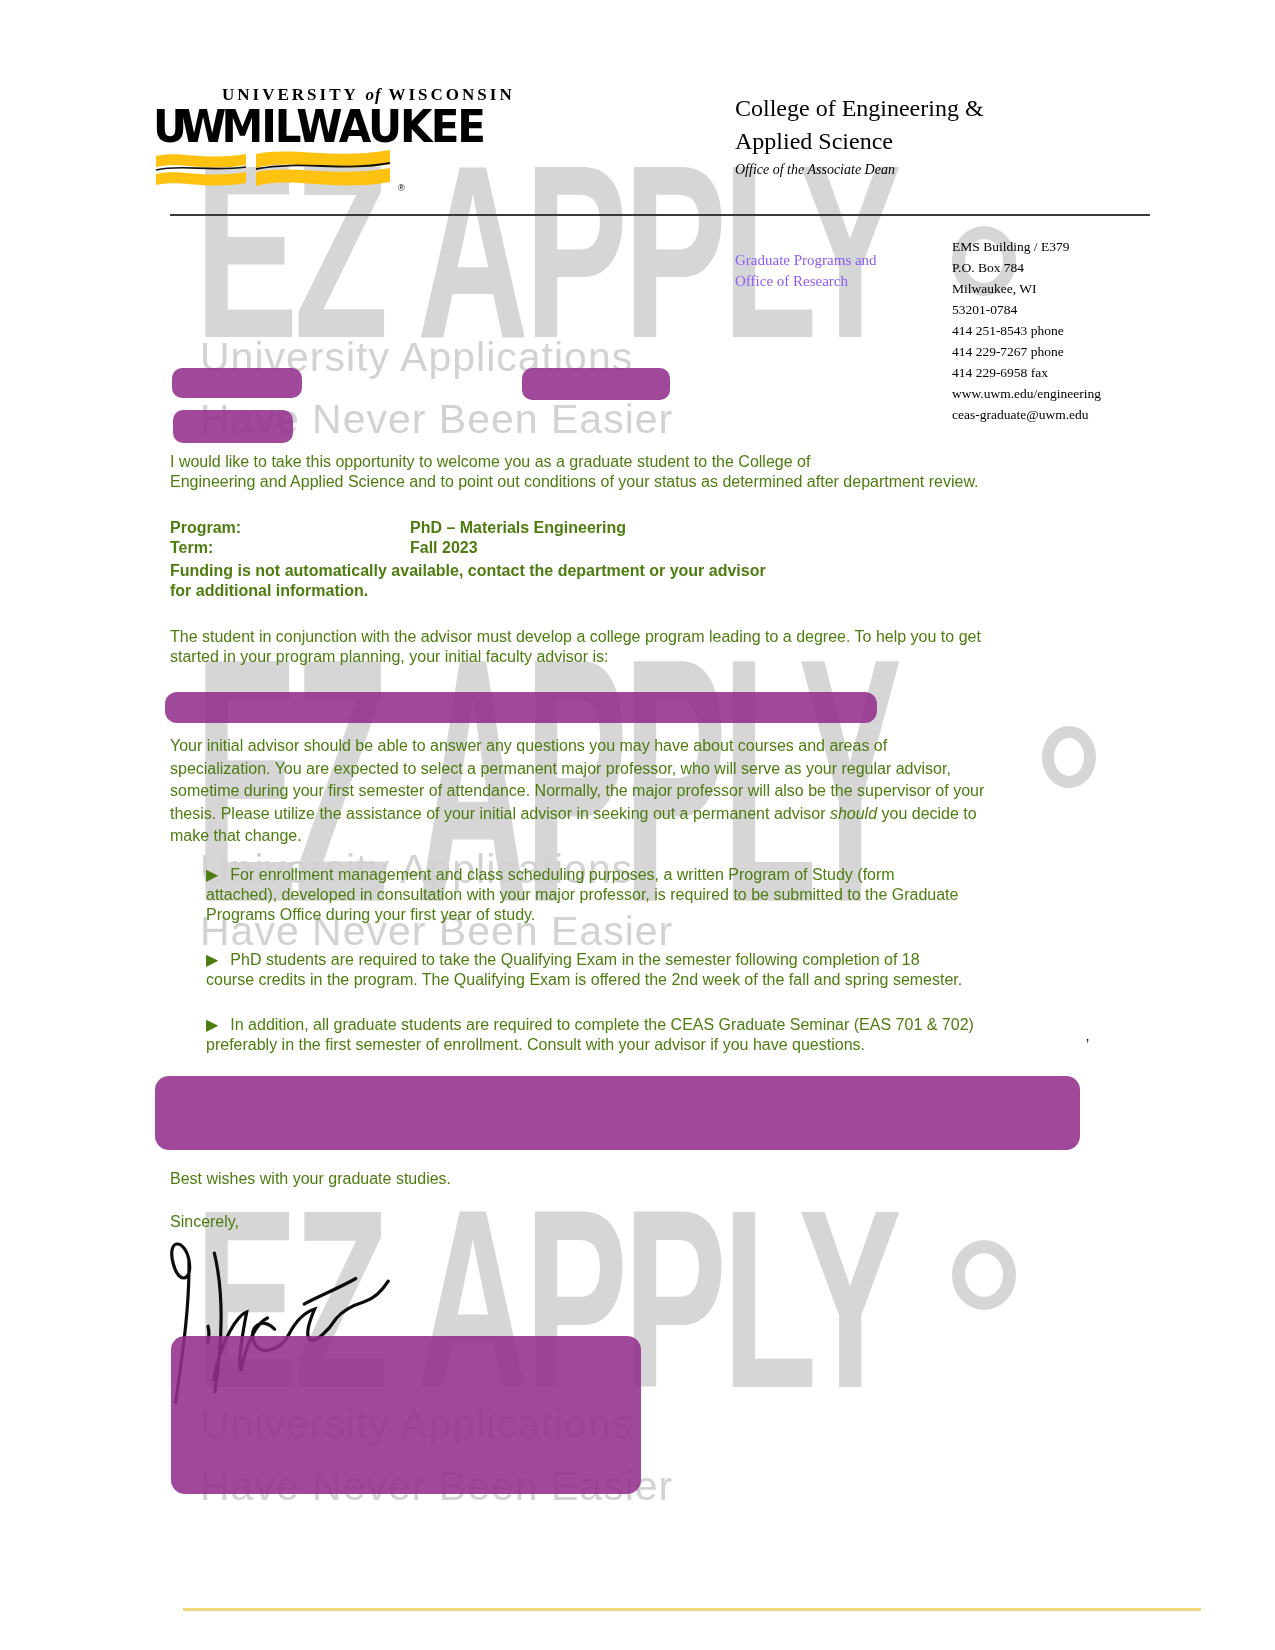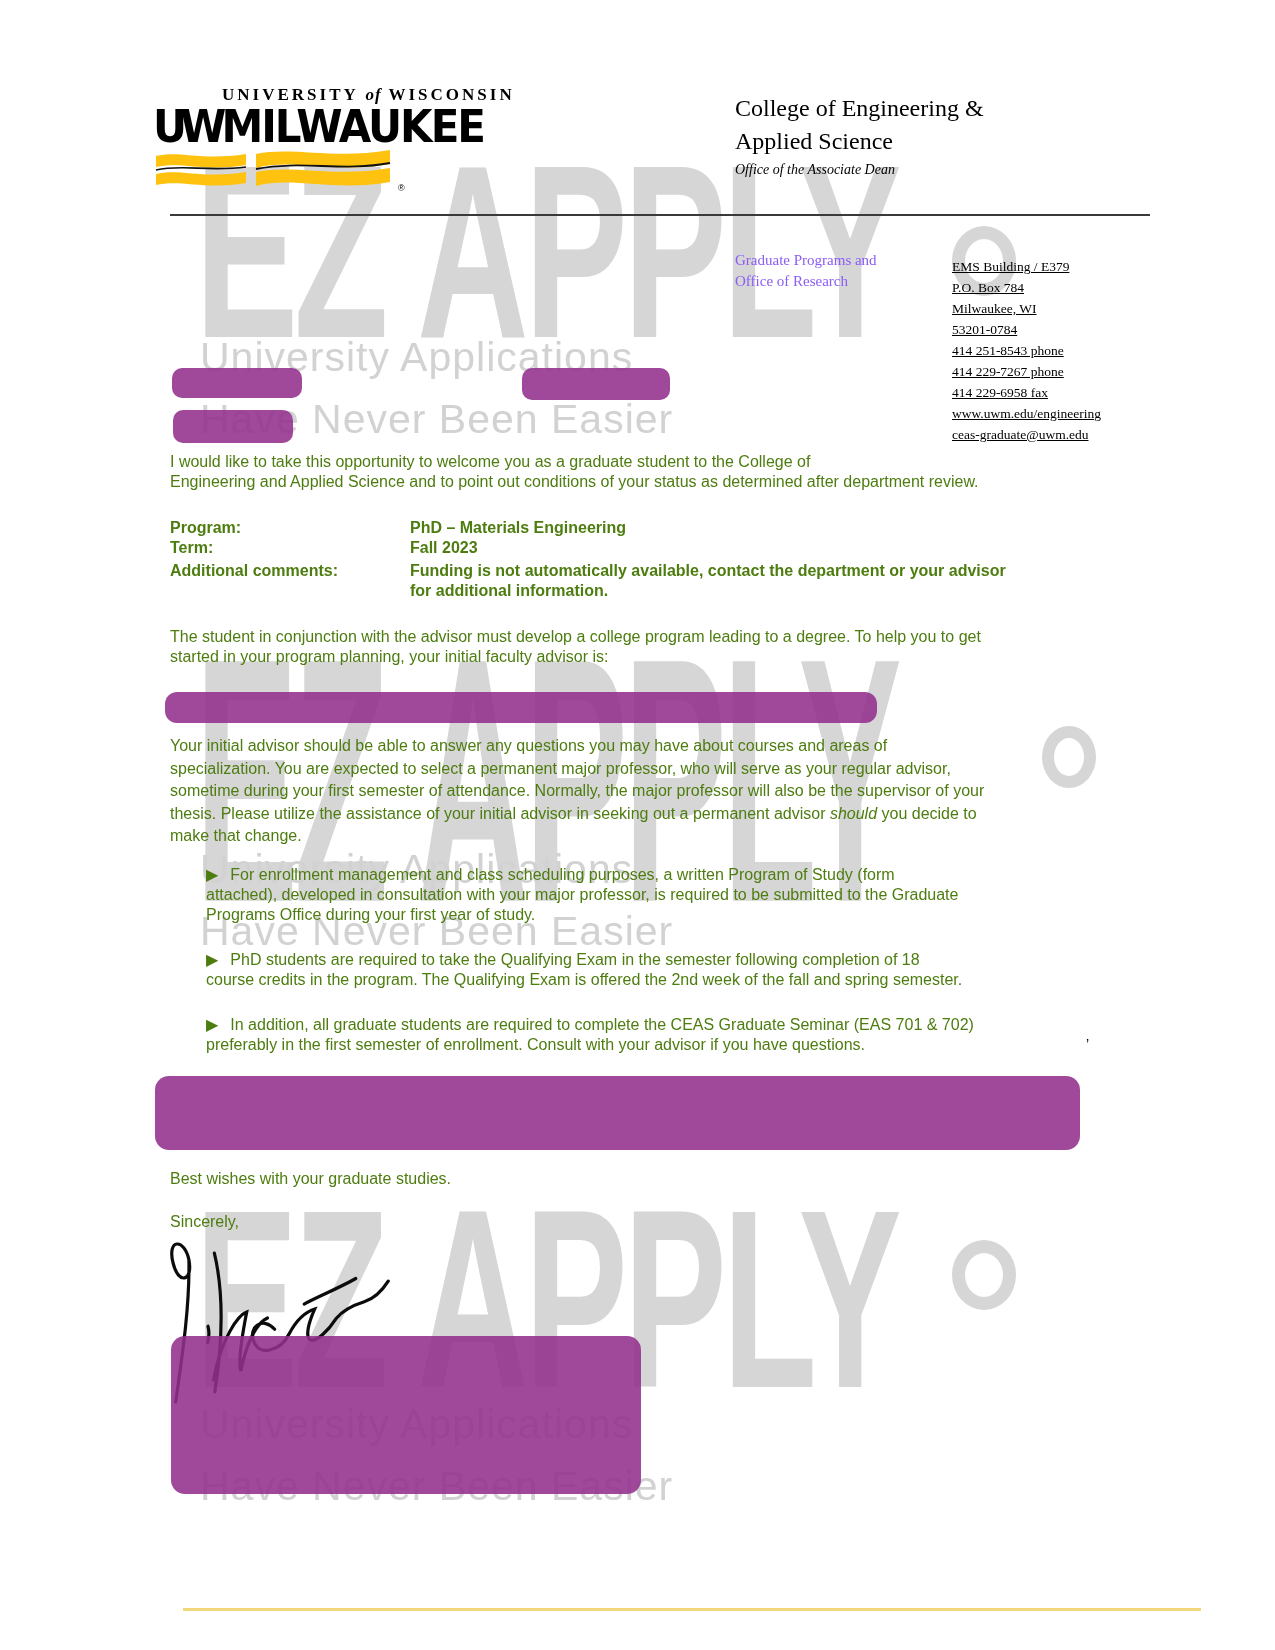--- a/index.html
+++ b/index.html
@@ -126,21 +126,21 @@
   </div>
   <div class="abs office" style="left:735px;top:162px;">Office of the Associate Dean</div>
 
   <div class="abs rule" style="left:170px;top:214px;width:980px;"></div>
 
   <div class="abs dept" style="left:735px;top:250px;">
     <div>Graduate Programs and</div>
     <div>Office of Research</div>
   </div>
 
-  <div class="abs addr" style="left:952px;top:256px;text-decoration:underline;">
+  <div class="abs addr" style="left:952px;top:236px;">
     <div>EMS Building / E379</div>
     <div>P.O. Box 784</div>
     <div>Milwaukee, WI</div>
     <div>53201-0784</div>
     <div>414 251-8543 phone</div>
     <div>414 229-7267 phone</div>
     <div>414 229-6958 fax</div>
     <div>www.uwm.edu/engineering</div>
     <div>ceas-graduate@uwm.edu</div>
   </div>
@@ -155,21 +155,20 @@
   <div class="abs body-text" style="left:170px;top:518px;width:960px;">
     <div class="prog-row">
       <div class="prog-label">Program:</div>
       <div class="prog-value">PhD – Materials Engineering</div>
     </div>
     <div class="prog-row">
       <div class="prog-label">Term:</div>
       <div class="prog-value">Fall 2023</div>
     </div>
     <div class="prog-row" style="margin-top:3px;">
-      <div class="prog-label">Additional comments:</div>
       <div class="prog-value pre" style="width:700px;">Funding is not automatically available, contact the department or your advisor
 for additional information.</div>
     </div>
   </div>
 
   <div class="abs body-text pre" style="left:170px;top:627px;width:960px;">The student in conjunction with the advisor must develop a college program leading to a degree. To help you to get
 started in your program planning, your initial faculty advisor is:</div>
 
   <div class="redaction" style="left:165px;top:692px;width:712px;height:31px;border-radius:12px;"></div>
 

